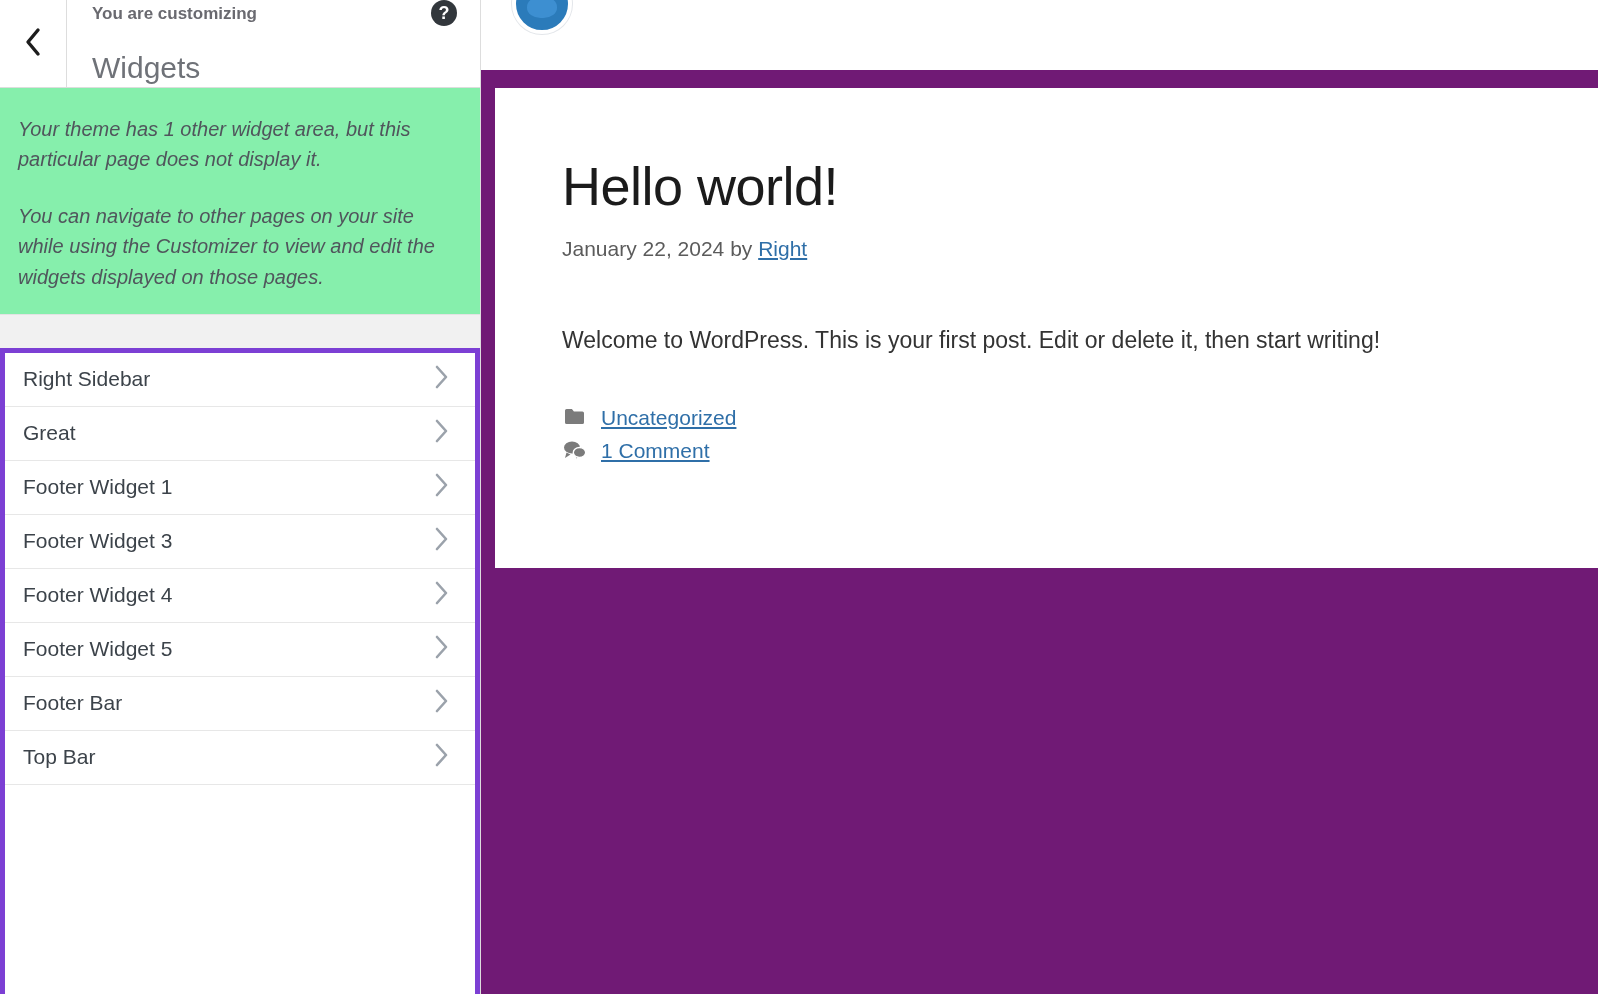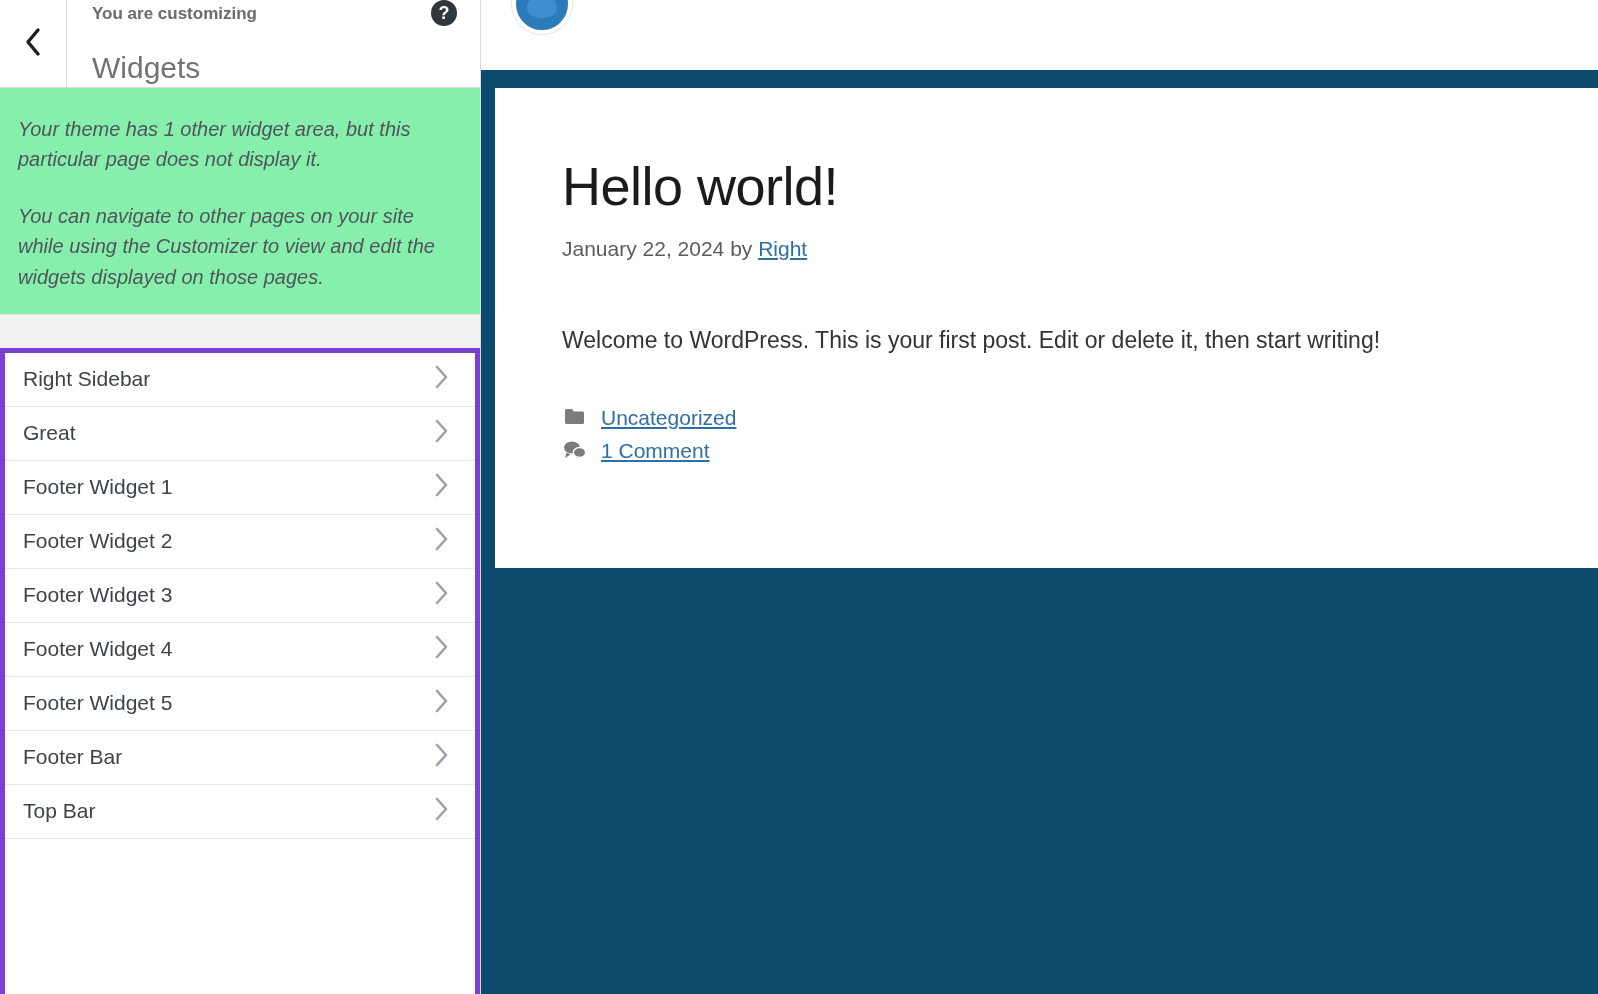--- a/index.html
+++ b/index.html
@@ -22,21 +22,21 @@
     overflow: hidden;
   }
 
   
   .preview {
     position: absolute;
     left: 481px;
     top: 0;
     width: 1117px;
     height: 994px;
-    background: #0c4a6e;
+    background: #701a75;
     overflow: hidden;
   }
   .preview-top-white {
     position: absolute;
     left: 0;
     top: 0;
     width: 100%;
     height: 70px;
     background: #ffffff;
   }
@@ -336,28 +336,20 @@
 
       <div class="widget-row">
         <span class="widget-row-label">Footer Widget 1</span>
         <span class="row-chevron">
           <svg width="18" height="28" viewBox="0 0 18 28" aria-hidden="true">
               <path d="M5 4l9 10-9 10" fill="none" stroke="#9ba2ab" stroke-width="2.6" stroke-linecap="round" stroke-linejoin="round"></path>
             </svg>
         </span>
       </div>
 
-      <div class="widget-row">
-        <span class="widget-row-label">Footer Widget 2</span>
-        <span class="row-chevron">
-          <svg width="18" height="28" viewBox="0 0 18 28" aria-hidden="true">
-              <path d="M5 4l9 10-9 10" fill="none" stroke="#9ba2ab" stroke-width="2.6" stroke-linecap="round" stroke-linejoin="round"></path>
-            </svg>
-        </span>
-      </div>
 
       <div class="widget-row">
         <span class="widget-row-label">Footer Widget 3</span>
         <span class="row-chevron">
           <svg width="18" height="28" viewBox="0 0 18 28" aria-hidden="true">
               <path d="M5 4l9 10-9 10" fill="none" stroke="#9ba2ab" stroke-width="2.6" stroke-linecap="round" stroke-linejoin="round"></path>
             </svg>
         </span>
       </div>
 

